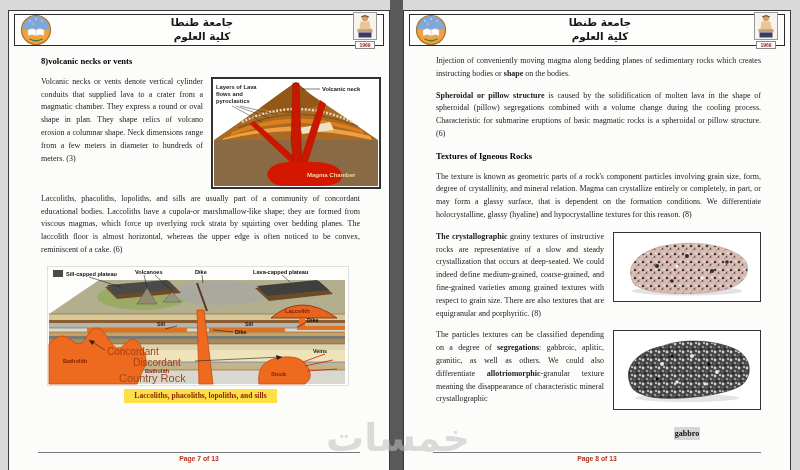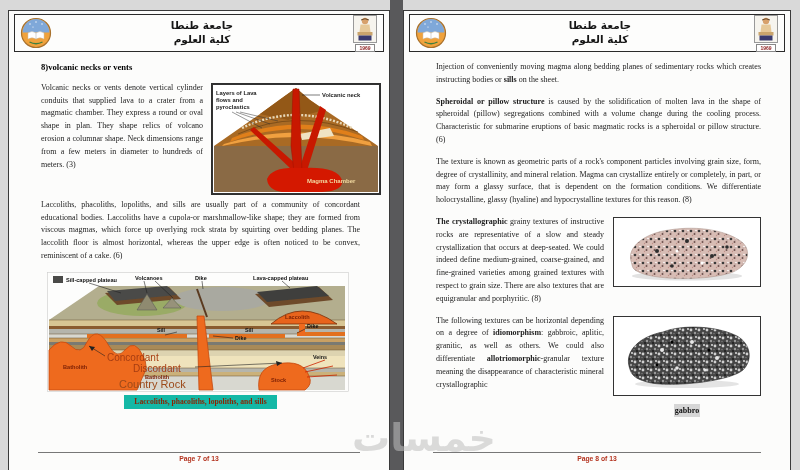--- a/index.html
+++ b/index.html
@@ -11,21 +11,21 @@
   .gap-strip{position:absolute;left:390px;top:0;width:13px;height:470px;background:#59595b;}
   .page{
     position:absolute;top:10px;height:465px;background:#fcfcfb;
     border:1.5px solid #3a3a3a;border-bottom:none;box-sizing:border-box;
   }
   .page.left{left:8px;width:382px;}
   .page.right{left:403px;width:388px;}
 
   
   .page-header{
-    margin:3px 5px 0 5px;border:1.6px solid #2a2a2a;height:38px;
+    margin:3px 5px 0 5px;border:1.6px solid #2a2a2a;height:32px;
     display:flex;align-items:center;padding:0 5px;box-sizing:border-box;background:#fdfdfc;
   }
   .hdr-center{
     flex:1;text-align:center;font-family:"DejaVu Sans",sans-serif;
     font-weight:bold;font-size:10.5px;line-height:1.3;color:#161616;
   }
   .uni-logo{width:32px;height:32px;flex:0 0 auto;}
   .emblem{flex:0 0 auto;width:26px;text-align:center;}
   .emblem .fig{border:0.8px solid #999;background:#f6f4ee;display:block;margin:0 auto;}
   .emblem .year{
@@ -43,42 +43,42 @@
   .page-body h3{font-size:8.6px;margin:0 0 8px 0;color:#000;}
   .lead-bold{font-weight:bold;}
   .force-last-justify{text-align-last:justify;}
 
   
   .imgframe{border:1px solid #2f2f2f;background:#fff;display:inline-block;line-height:0;}
   .volcano-fig{float:right;margin:1px -21px 4px 8px;}
   .rock-fig{float:right;margin:1px 0 4px 9px;text-align:center;}
   .rock-frame{border:1.5px solid #333;background:#fff;padding:3px;display:inline-block;line-height:0;}
   .gabbro-caption{
-    display:inline-block;margin-top:8px;background:#d6d6d6;color:#111;
+    display:inline-block;margin-top:16px;background:#d6d6d6;color:#111;
     font-weight:bold;font-size:8px;line-height:11px;padding:1px 1px;
   }
   .block-diagram-wrap{text-align:center;margin:2px 0 0 -6px;line-height:0;}
   .diagram-caption{text-align:center;margin:3px 0 10px 0;line-height:11px;}
   .diagram-caption span{
-    display:inline-block;background:#14b8a6;color:#8b2504;font-weight:bold;
+    display:inline-block;background:#fde047;color:#8b2504;font-weight:bold;
     font-size:7.6px;padding:1.5px 10px;
   }
 
   
   .page-footer{
     position:absolute;left:29px;right:29px;bottom:13px;
     border-top:1px solid #777;text-align:center;padding-top:2px;
     font-family:"Liberation Sans",sans-serif;font-weight:bold;
     font-size:6.8px;color:#b43420;
   }
 
   .watermark{
     position:absolute;left:326px;top:416px;width:196px;z-index:9;
     font-family:"DejaVu Sans",sans-serif;font-weight:bold;font-size:38px;
-    color:#bfbfbf;opacity:0.55;text-align:center;direction:rtl;pointer-events:none;
+    color:#bfbfbf;opacity:0.55;text-align:left;direction:rtl;pointer-events:none;
   }
   svg text{font-family:"Liberation Sans",sans-serif;}
 </style>
 </head>
 <body>
 
 <div class="gap-strip"></div>
 
 <div class="page left">
   <div class="page-header">
@@ -266,24 +266,25 @@
         <path d="M7,4 Q11,1.5 15,4" stroke="#6b4a2a" stroke-width="1" fill="none"></path>
         <path d="M6.5,8.5 L15.5,8.5 L16.5,16 L5.5,16 Z" fill="#e6c898"></path>
         <rect x="3.5" y="16" width="15" height="3.5" fill="#caa46c"></rect>
         <rect x="4.5" y="19.5" width="13" height="5" fill="#3a3a6e"></rect>
       </svg>
       <span class="year">1969</span>
     </div>
   </div>
 
   <div class="page-body">
-    <p><span>Injection of conveniently moving magma along bedding planes of sedimentary rocks which creates instructing bodies or </span><span class="lead-bold">sills</span><span> on the sheet.</span></p>
+    <p><span>Injection of conveniently moving magma along bedding planes of sedimentary rocks which creates instructing bodies or </span><span class="lead-bold">shape</span><span> on the bodies.</span></p>
 
     <p><span class="lead-bold">Spheroidal or pillow structure</span><span> is caused by the solidification of molten lava in the shape of spheroidal (pillow) segregations combined with a volume change during the cooling process. Characteristic for submarine eruptions of basic magmatic rocks is a spheroidal or pillow structure. (6)</span></p>
 
+    <h3>Textures of Igneous Rocks</h3>
 
     <p>The texture is known as geometric parts of a rock's component particles involving grain size, form, degree of crystallinity, and mineral relation. Magma can crystallize entirely or completely, in part, or may form a glassy surface, that is dependent on the formation conditions. We differentiate holocrystalline, glassy (hyaline) and hypocrystalline textures for this reason. (8)</p>
 
     <div>
       <span class="rock-fig">
         <span class="rock-frame">
           <svg width="140" height="62" viewBox="0 0 140 62">
             <defs>
               <pattern id="granpat" width="8" height="8" patternUnits="userSpaceOnUse">
                 <rect width="8" height="8" fill="#d7bcb4"></rect>
@@ -333,20 +334,20 @@
               <circle cx="60" cy="48" r="1.8" fill="#e8e8e8"></circle>
             <circle cx="88" cy="50" r="1.6" fill="#e8e8e8"></circle>
               <circle cx="55" cy="22" r="1.5" fill="#000"></circle>
             <circle cx="92" cy="30" r="1.5" fill="#000"></circle>
               <circle cx="40" cy="45" r="1.4" fill="#000"></circle>
           </svg>
         </span>
         <br>
         <span class="gabbro-caption">gabbro</span>
       </span>
-      <p class="force-last-justify"><span>The following textures can be horizontal depending on a degree of </span><span class="lead-bold">idiomorphism</span><span>: gabbroic, aplitic, granitic, as well as others. We could also differentiate </span><span class="lead-bold">allotriomorphic</span><span>-granular texture meaning the disappearance of characteristic mineral crystallographic</span></p>
+      <p class="force-last-justify"><span>The particles textures can be classified depending on a degree of </span><span class="lead-bold">segregations</span><span>: gabbroic, aplitic, granitic, as well as others. We could also differentiate </span><span class="lead-bold">allotriomorphic</span><span>-granular texture meaning the disappearance of characteristic mineral crystallographic</span></p>
     </div>
   </div>
 
   <div class="page-footer">Page 8 of 13</div>
 </div>
 
 <div class="watermark">خمسات</div>
 
 </body></html>

